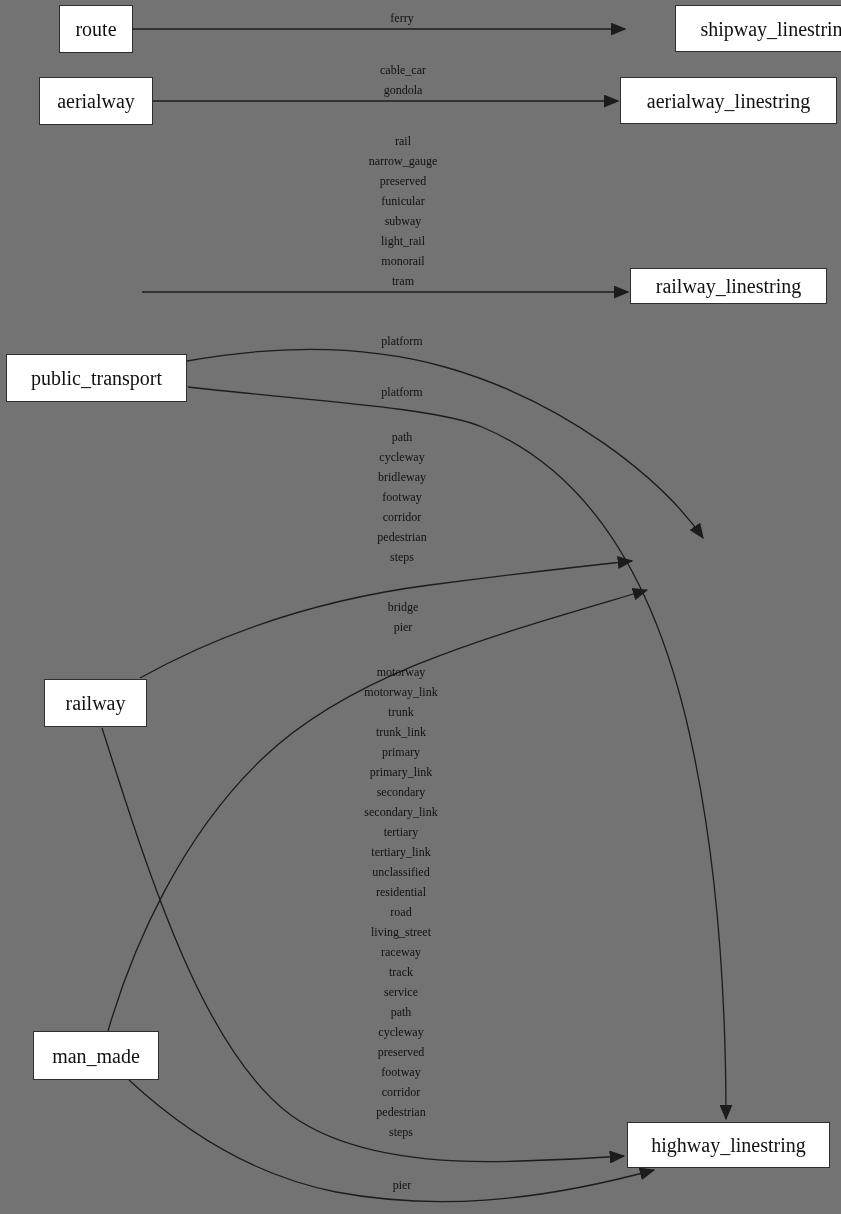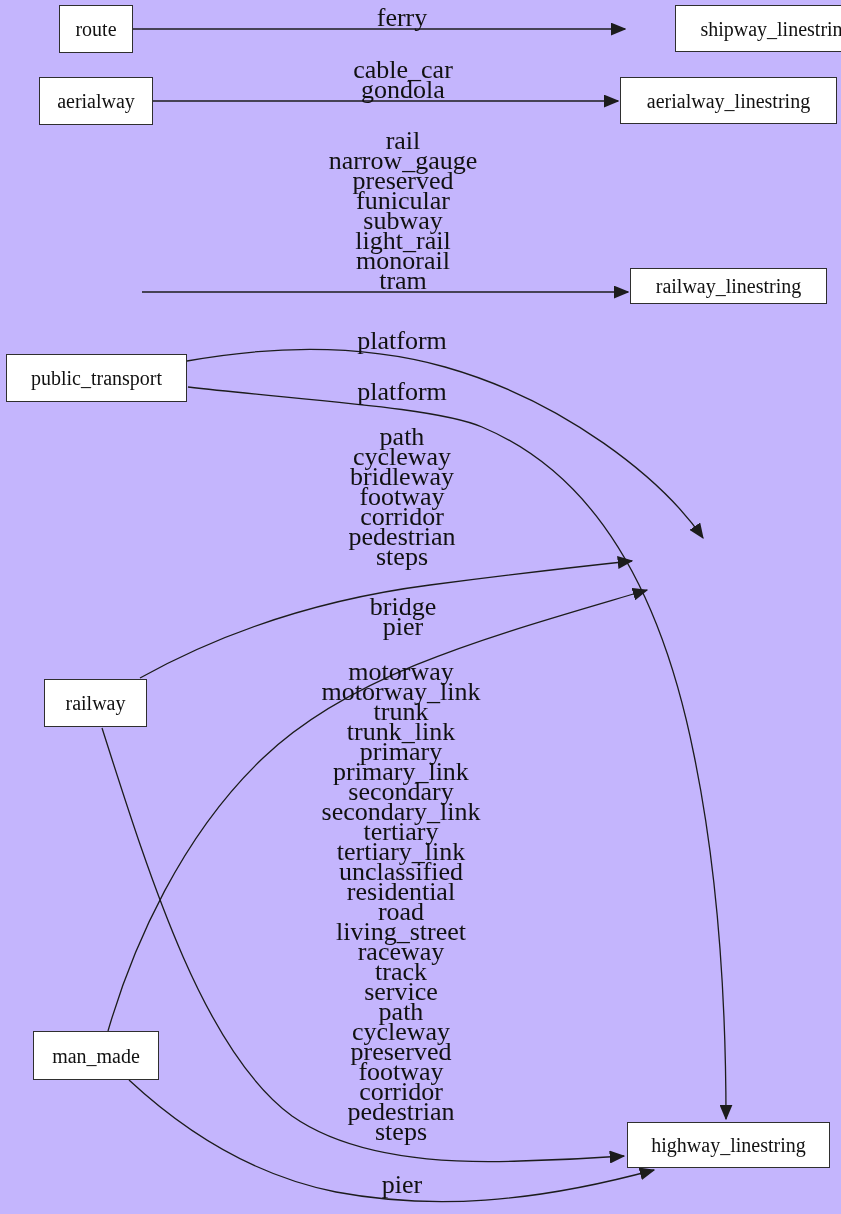--- a/index.html
+++ b/index.html
@@ -1,20 +1,20 @@
 <!DOCTYPE html>
 <html><head>
 <meta charset="utf-8">
 <style>
   html, body { margin: 0; padding: 0; background: #ffffff; }
   .canvas {
     position: relative;
     width: 841px;
     height: 1214px;
-    background: #c4b5fd;
+    background: #737373;
     font-family: "Liberation Serif", "DejaVu Serif", serif;
     color: #111111;
     overflow: hidden;
   }
   .edges-svg {
     position: absolute;
     left: 0; top: 0;
     width: 841px; height: 1214px;
   }
   .edges-svg path.edge {
@@ -31,21 +31,21 @@
     align-items: center;
     justify-content: center;
     font-size: 20px;
     line-height: 22px;
     white-space: nowrap;
   }
   .edge-label {
     position: absolute;
     transform: translateX(-50%);
     text-align: center;
-    font-size: 26px;
+    font-size: 12px;
     line-height: 20px;
     white-space: pre-line;
   }
 </style>
 </head>
 <body>
 
 <div class="canvas">
 
   <svg class="edges-svg" width="841" height="1214" viewBox="0 0 841 1214">

